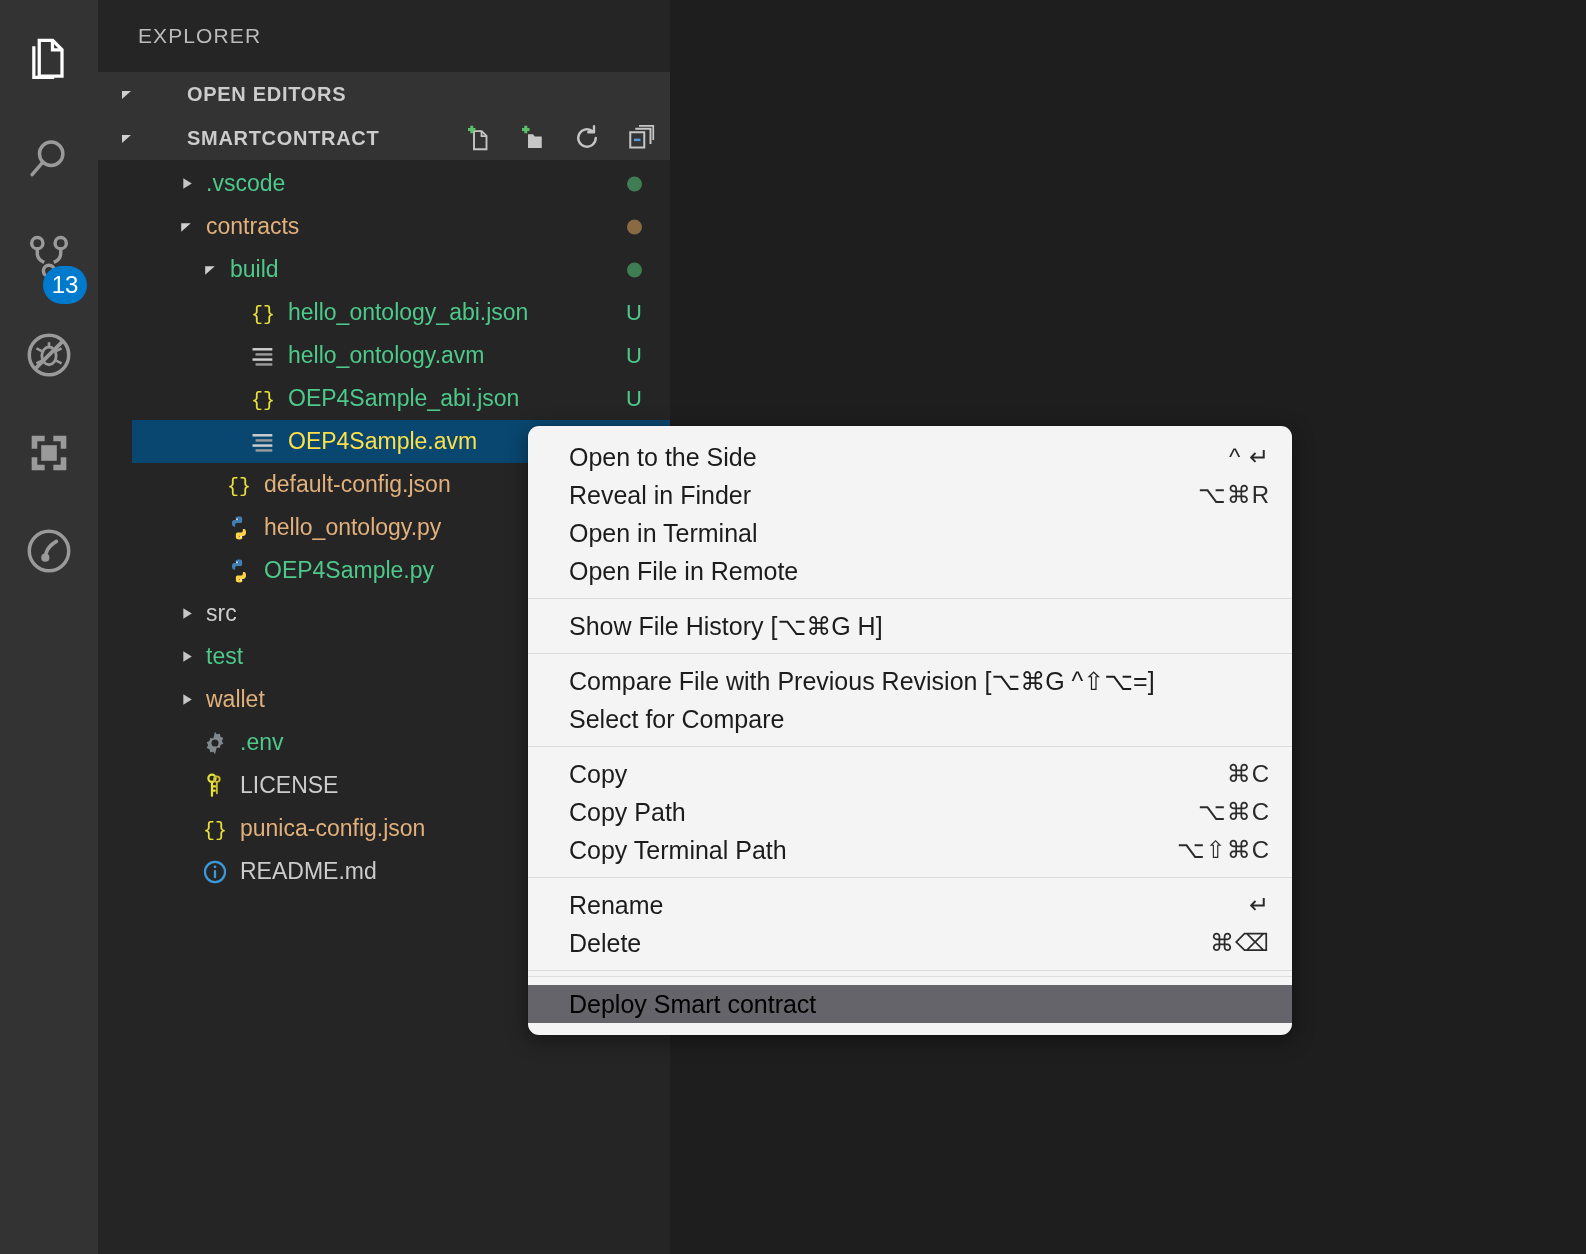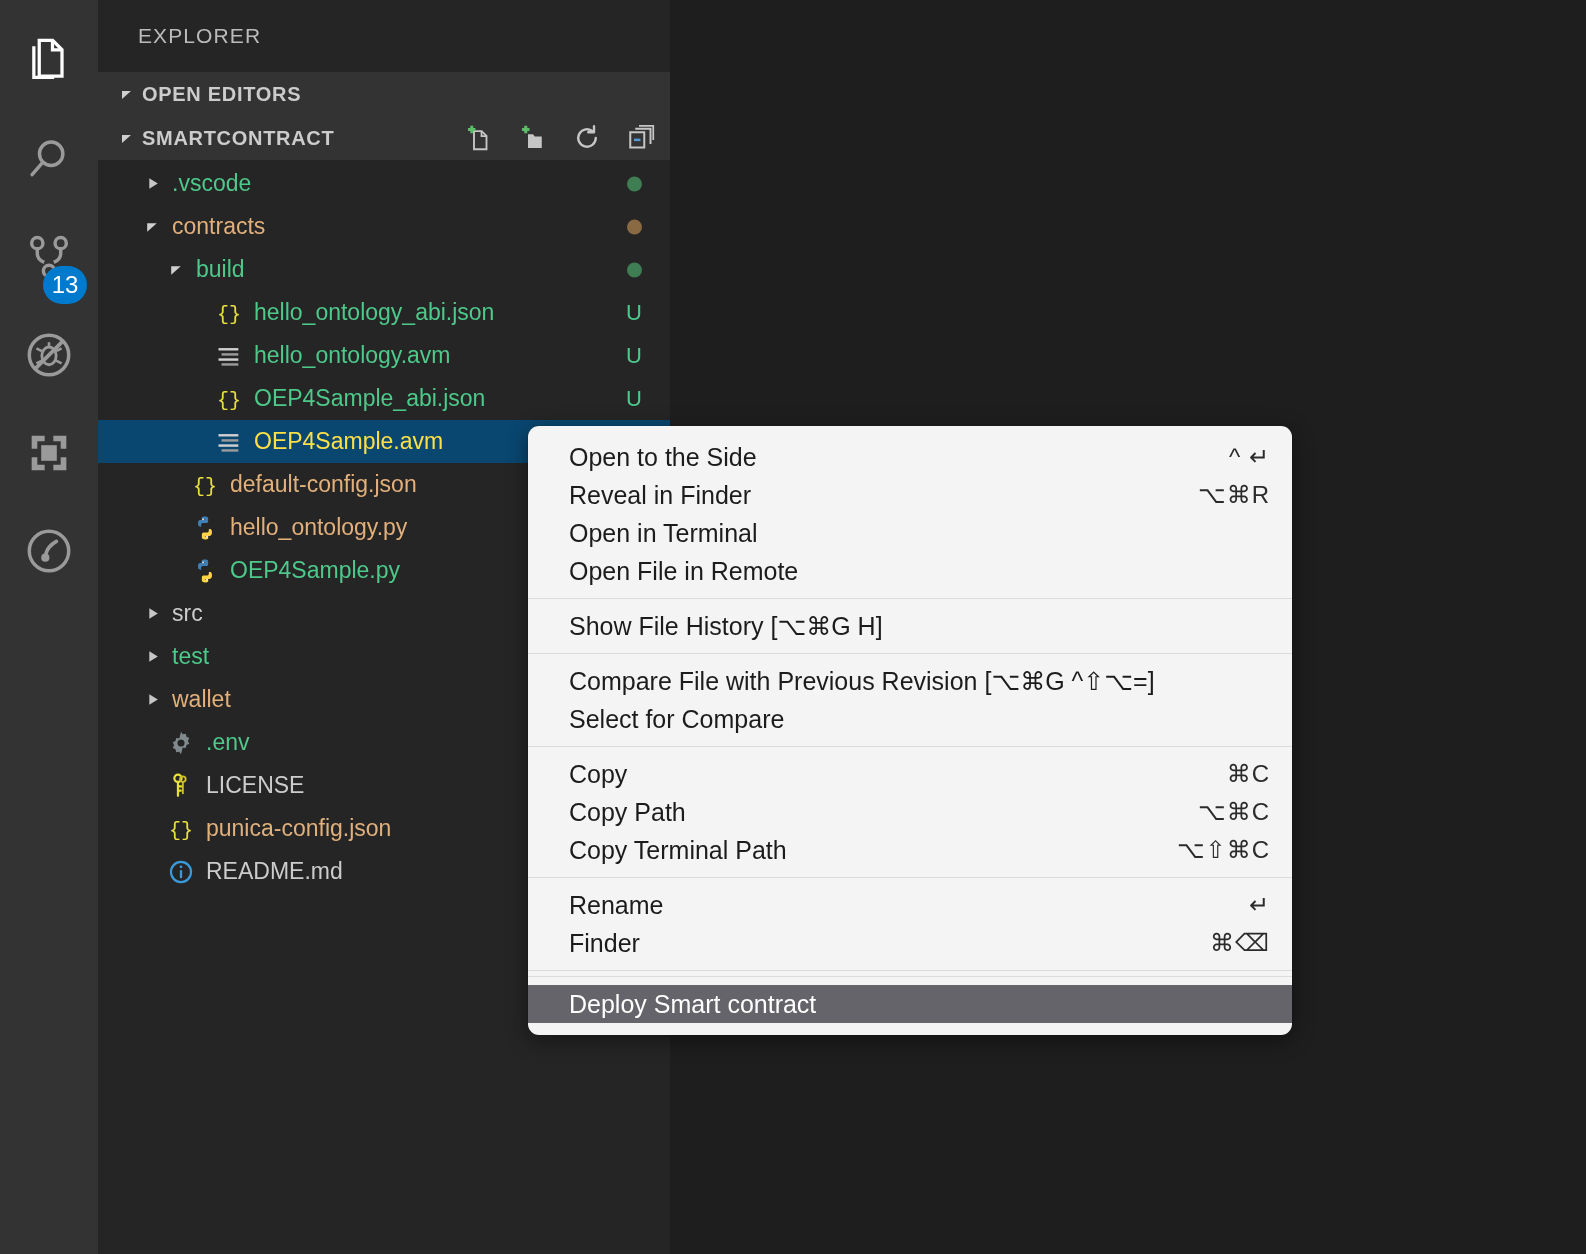--- a/index.html
+++ b/index.html
@@ -56,33 +56,34 @@
   .section-header {
     height:44px;
     background:#333333;
     display:flex; align-items:center;
     color:#cccccc;
     font-size:20px;
     font-weight:bold;
     letter-spacing:0.7px;
     padding-left:18px;
     position:relative;
+    gap:45px;
   }
   .twist {
     width:22px; display:flex; align-items:center; justify-content:center;
     margin-right:4px;
     flex:0 0 22px;
   }
   .sh-actions {
     position:absolute; right:14px; top:0; height:44px;
     display:flex; align-items:center; gap:24px;
   }
   .sh-actions .ico { width:30px; height:30px; display:flex; align-items:center; justify-content:center; }
 
-  .tree { padding-top:2px; }
+  .tree { padding-top:2px;padding-left:34px; }
   .row {
     height:43px;
     display:flex; align-items:center;
     position:relative;
     font-size:23px;
     color:#cccccc;
     white-space:nowrap;
   }
   .row.selected { background:#094771; }
   .row .arrow {
@@ -135,21 +136,21 @@
   }
   .ctx-item .lbl { flex:1 1 auto; }
   .ctx-item .key {
     color:#2b2b2b;
     font-size:24px;
     letter-spacing:1px;
     padding-left:30px;
   }
   .ctx-item.highlight {
     background:#64646a;
-    color:#ffffff;
+    color:#000000;
   }
 </style>
 </head>
 <body>
 
 <div class="app">
 
   <div class="activitybar">
 
     <div class="act-item">
@@ -525,21 +526,21 @@
           <span class="key">⌥⇧⌘C</span>
         </div>
       </div>
       <div class="ctx-sep"></div>
       <div class="ctx-group">
         <div class="ctx-item">
           <span class="lbl">Rename</span>
           <span class="key">↵</span>
         </div>
         <div class="ctx-item">
-          <span class="lbl">Finder</span>
+          <span class="lbl">Delete</span>
           <span class="key">⌘⌫</span>
         </div>
       </div>
       <div class="ctx-sep"></div>
       <div class="ctx-sep"></div>
       <div class="ctx-group">
         <div class="ctx-item highlight">
           <span class="lbl">Deploy Smart contract</span>
         </div>
       </div>

